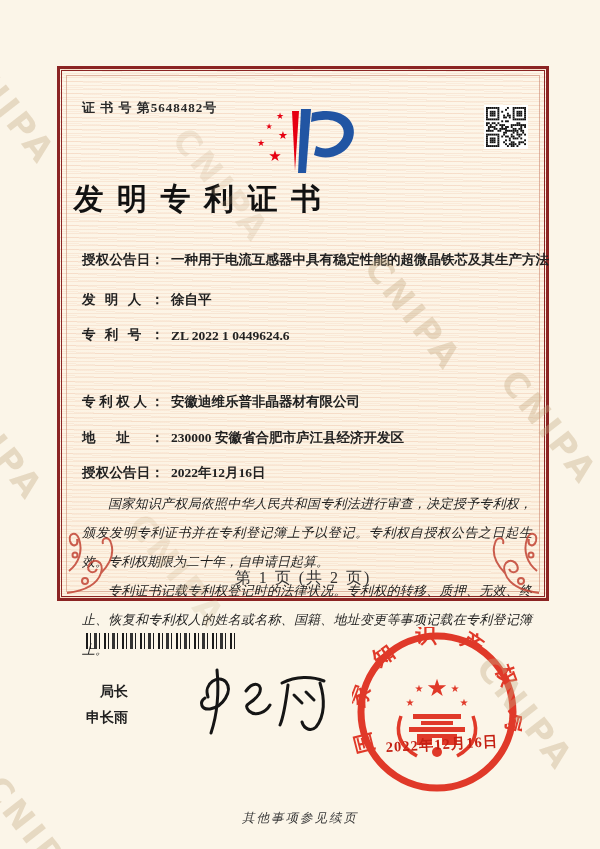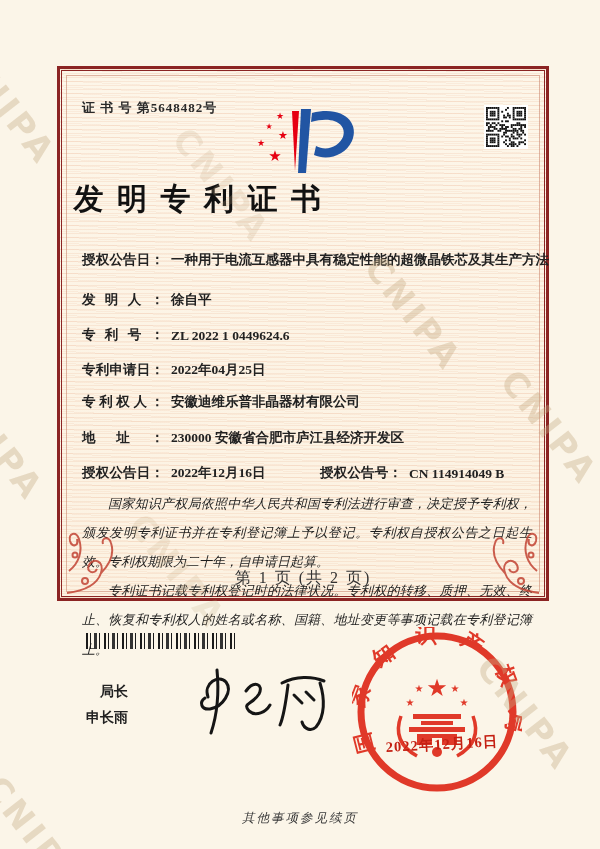--- a/index.html
+++ b/index.html
@@ -355,34 +355,28 @@
 
       <div class="field" style="top:182px;">
         <span class="lbl">授权公告日：</span><span class="val">一种用于电流互感器中具有稳定性能的超微晶铁芯及其生产方法</span>
       </div>
       <div class="field" style="top:222px;">
         <span class="lbl">发明人：</span><span class="val">徐自平</span>
       </div>
       <div class="field" style="top:257px;">
         <span class="lbl">专利号：</span><span class="val">ZL 2022 1 0449624.6</span>
       </div>
-      <div class="field" style="top:292px;">
-        <span class="lbl">专利申请日：</span><span class="val">2022年04月25日</span>
-      </div>
       <div class="field" style="top:324px;">
         <span class="lbl">专利权人：</span><span class="val">安徽迪维乐普非晶器材有限公司</span>
       </div>
       <div class="field" style="top:360px;">
         <span class="lbl">地址：</span><span class="val">230000 安徽省合肥市庐江县经济开发区</span>
       </div>
       <div class="field" style="top:395px;">
         <span class="lbl">授权公告日：</span><span class="val">2022年12月16日</span>
-      </div>
-      <div class="field second" style="top:395px;">
-        <span class="lbl">授权公告号：</span><span class="val">CN 114914049 B</span>
       </div>
 
       <div class="body-text">
         <p>国家知识产权局依照中华人民共和国专利法进行审查，决定授予专利权，颁发发明专利证书并在专利登记簿上予以登记。专利权自授权公告之日起生效。专利权期限为二十年，自申请日起算。</p>
         <p>专利证书记载专利权登记时的法律状况。专利权的转移、质押、无效、终止、恢复和专利权人的姓名或名称、国籍、地址变更等事项记载在专利登记簿上。</p>
       </div>
 
       <div class="barcode"></div>
 
       <div class="director">

